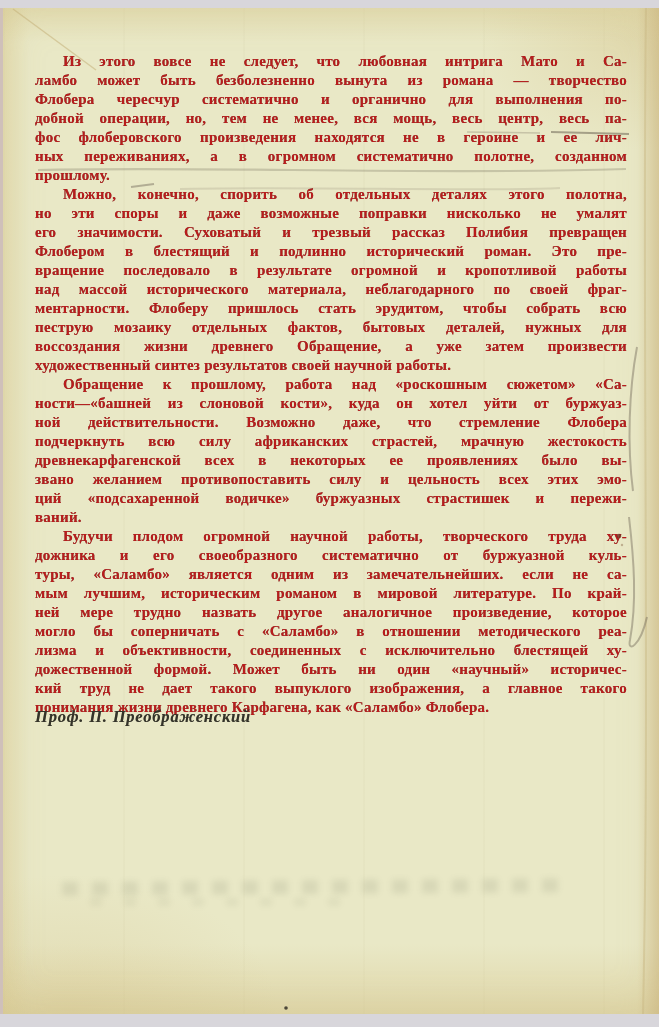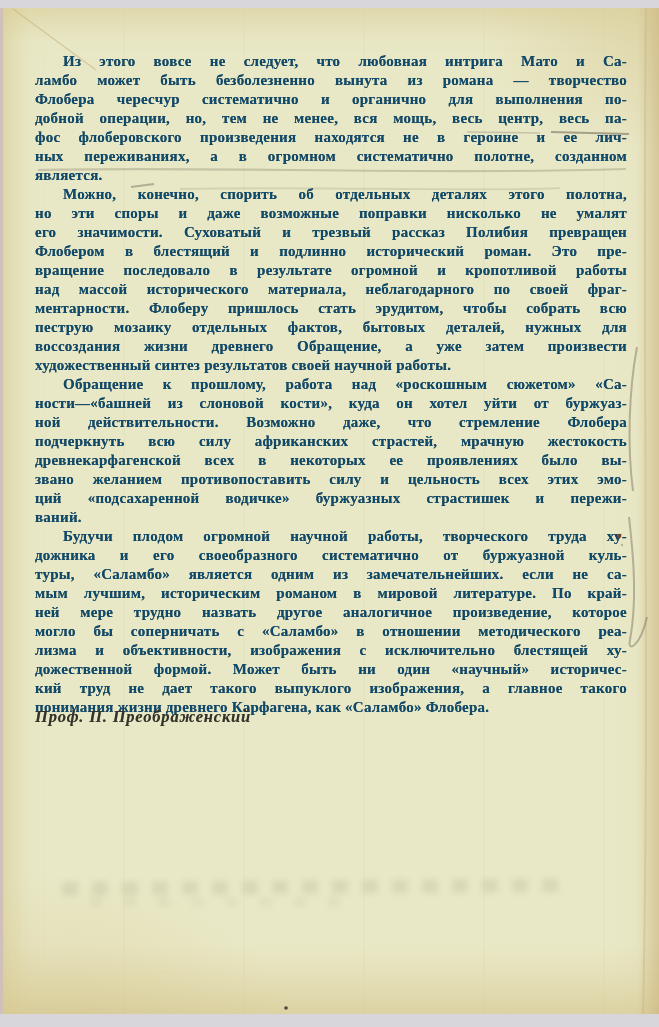--- a/index.html
+++ b/index.html
@@ -22,21 +22,21 @@
       #e9e8c6;
     box-shadow:inset 0 0 40px rgba(190,175,120,.25);
   }
   .left-edge{
     position:absolute;left:0;top:8px;bottom:13px;width:3px;
     background:#cfc0ba;
   }
   
   .text-block{
     position:absolute;left:35px;top:52px;width:592px;
-    color:#0c4a6e;
+    color:#b91c1c;
     font-size:15px;font-weight:bold;line-height:19px;
     letter-spacing:.25px;
     text-shadow:0 0 .5px rgba(46,45,39,.65);
   }
   .para{margin:0;padding:0;}
   .line{text-align:justify;text-align-last:justify;}
   .line.first{text-indent:28px;}
   .line.last{text-align-last:left;}
   .signature{
     position:absolute;left:35px;top:707px;width:592px;
@@ -68,21 +68,21 @@
 <div class="page"></div>
 
 <div class="text-block">
     <div class="para">
       <div class="line first">Из этого вовсе не следует, что любовная интрига Мато и Са-</div>
       <div class="line">ламбо может быть безболезненно вынута из романа — творчество</div>
       <div class="line">Флобера чересчур систематично и органично для выполнения по-</div>
       <div class="line">добной операции, но, тем не менее, вся мощь, весь центр, весь па-</div>
       <div class="line">фос флоберовского произведения находятся не в героине и ее лич-</div>
       <div class="line">ных переживаниях, а в огромном систематично полотне, созданном</div>
-      <div class="line last">является.</div>
+      <div class="line last">прошлому.</div>
     </div>
     <div class="para">
       <div class="line first">Можно, конечно, спорить об отдельных деталях этого полотна,</div>
       <div class="line">но эти споры и даже возможные поправки нисколько не умалят</div>
       <div class="line">его значимости. Суховатый и трезвый рассказ Полибия превращен</div>
       <div class="line">Флобером в блестящий и подлинно исторический роман. Это пре-</div>
       <div class="line">вращение последовало в результате огромной и кропотливой работы</div>
       <div class="line">над массой исторического материала, неблагодарного по своей фраг-</div>
       <div class="line">ментарности. Флоберу пришлось стать эрудитом, чтобы собрать всю</div>
       <div class="line">пеструю мозаику отдельных фактов, бытовых деталей, нужных для</div>
@@ -99,21 +99,21 @@
       <div class="line">ций «подсахаренной водичке» буржуазных страстишек и пережи-</div>
       <div class="line last">ваний.</div>
     </div>
     <div class="para">
       <div class="line first">Будучи плодом огромной научной работы, творческого труда ху-</div>
       <div class="line">дожника и его своеобразного систематично от буржуазной куль-</div>
       <div class="line">туры, «Саламбо» является одним из замечательнейших. если не са-</div>
       <div class="line">мым лучшим, историческим романом в мировой литературе. По край-</div>
       <div class="line">ней мере трудно назвать другое аналогичное произведение, которое</div>
       <div class="line">могло бы соперничать с «Саламбо» в отношении методического реа-</div>
-      <div class="line">лизма и объективности, изображения с исключительно блестящей ху-</div>
+      <div class="line">лизма и объективности, соединенных с исключительно блестящей ху-</div>
       <div class="line">дожественной формой. Может быть ни один «научный» историчес-</div>
       <div class="line">кий труд не дает такого выпуклого изображения, а главное такого</div>
       <div class="line last">понимания жизни древнего Карфагена, как «Саламбо» Флобера.</div>
     </div>
   </div>
 
 <div class="signature">Проф. П. Преображенский</div>
 
 <div class="bleed-band"></div>
 <div class="bleed-band2"></div>

